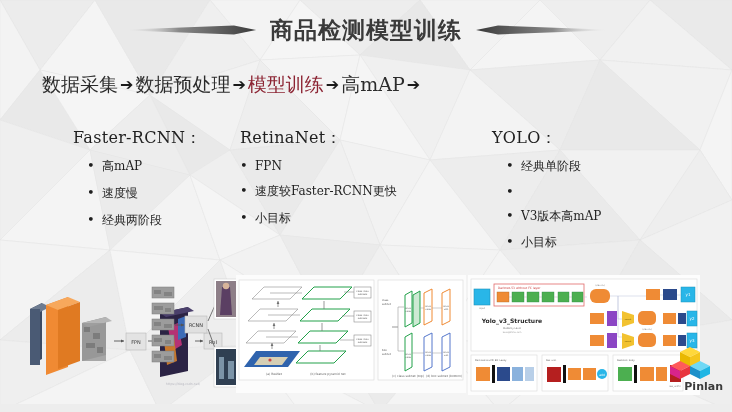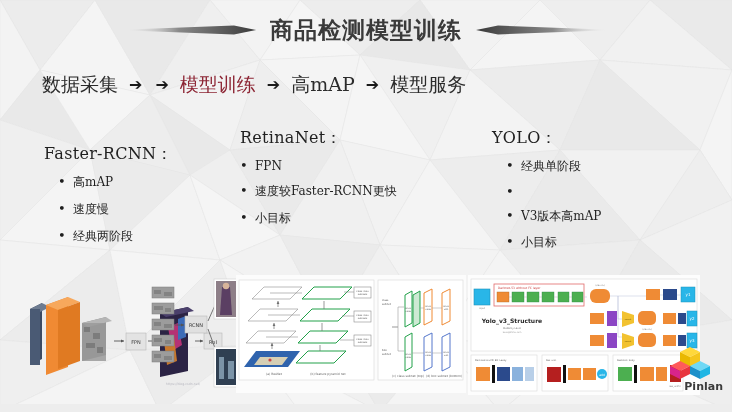--- a/index.html
+++ b/index.html
@@ -31,42 +31,42 @@
     font-size: 23px;
     color: #3a3a3a;
     letter-spacing: 1px;
     white-space: nowrap;
   }
 
   
   #breadcrumb {
     position: absolute; left: 42px; top: 72px;
     display: flex; align-items: center;
-    gap: 9px;
+    gap: 0;
     font-size: 19px;
     color: #2b2b2b;
     white-space: nowrap;
   }
   .crumb-label { font-family: "DejaVu Serif", serif; }
   .crumb-label.active { color: #8c2433; }
   .crumb-arrow {
     font-family: "DejaVu Sans", sans-serif;
     font-size: 16px;
     color: #1a1a1a;
     line-height: 1;
     padding: 0 2px;
   }
 
   
   #columns {
     position: absolute; left: 0; top: 128px;
     width: 732px; height: 145px;
   }
   .col { position: absolute; top: 0; }
-  .col-1 { left: 44px; width: 190px; margin-top: 16px; }
+  .col-1 { left: 73px; width: 190px; }
   .col-2 { left: 240px; width: 250px; }
   .col-3 { left: 492px; width: 230px; }
   .col-head {
     font-family: "DejaVu Serif", serif;
     font-size: 16px;
     color: #1f1f1f;
     margin-bottom: 9px;
     letter-spacing: .3px;
     white-space: nowrap;
   }
@@ -224,26 +224,26 @@
           <stop offset="1" stop-color="#3a3a3a"></stop>
         </linearGradient>
       </defs>
       <polygon points="140,7 22,2.5 0,7 22,11.5" fill="url(#gradR)"></polygon>
     </svg>
   </div>
 
   <div id="breadcrumb">
     <span class="crumb-label">数据采集</span>
     <span class="crumb-arrow">➔</span>
+    <span class="crumb-label">数据预处理</span>
     <span class="crumb-arrow">➔</span>
     <span class="crumb-label active">模型训练</span>
     <span class="crumb-arrow">➔</span>
     <span class="crumb-label">高mAP</span>
     <span class="crumb-arrow">➔</span>
-    <span class="crumb-label">模型服务</span>
   </div>
 
   <div id="columns">
 
     <div class="col col-1">
       <div class="col-head">Faster-RCNN：</div>
       <ul class="bullets">
         <li>
           <span class="bul-dot">•</span>
           <span>高mAP</span>

